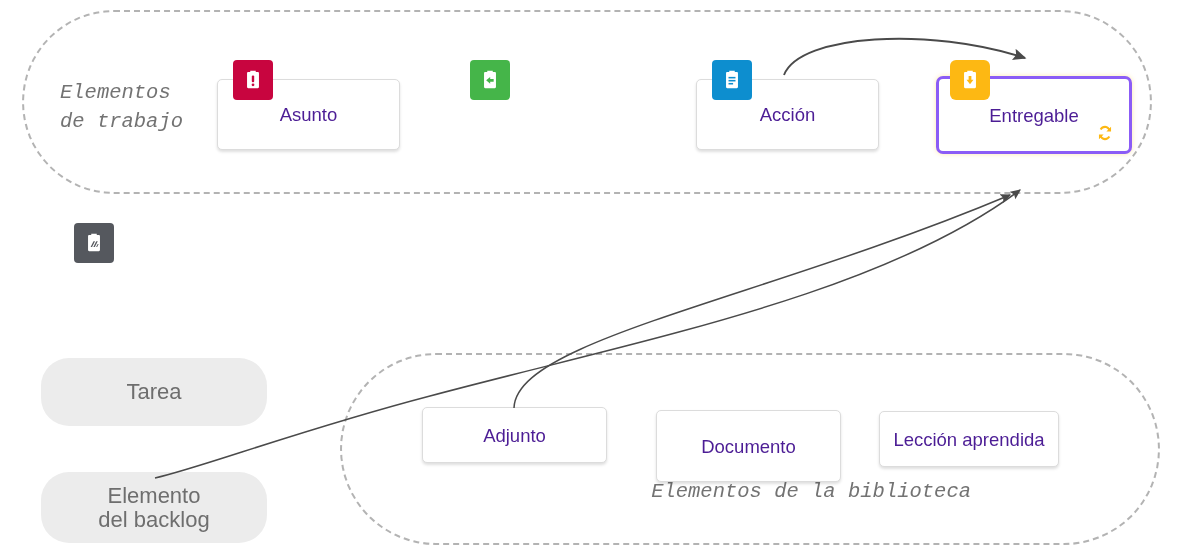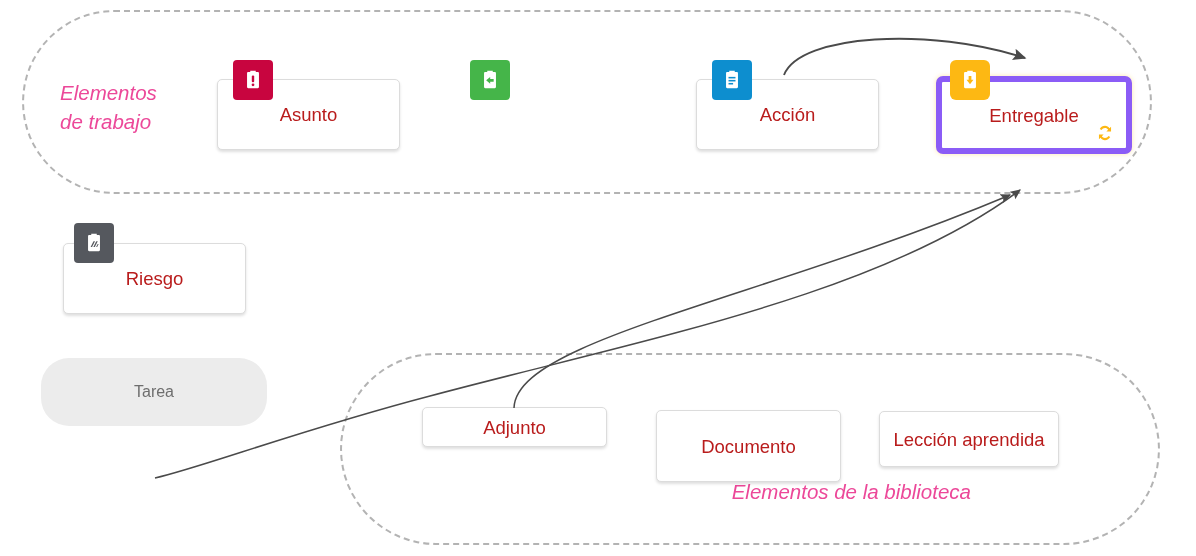--- a/index.html
+++ b/index.html
@@ -37,24 +37,25 @@
     top: 353px;
     width: 820px;
     height: 192px;
     border-radius: 96px;
   }
 
   
   .group-caption {
     position: absolute;
     font-style: italic;
-    color: #ec4899;
+    color: #737373;
     font-size: 20.5px;
     line-height: 29px;
     white-space: pre-line;
+    font-family: Liberation Mono, monospace;
   }
   #work-caption {
     left: 60px;
     top: 78px;
     width: 150px;
   }
   #library-caption {
     left: 631px;
     top: 477px;
     width: 340px;
@@ -68,46 +69,46 @@
     box-sizing: border-box;
     background: #ffffff;
     border: 1px solid #dcdcdc;
     border-radius: 5px;
     box-shadow: 0 2px 3px rgba(0,0,0,0.13);
     display: flex;
     align-items: center;
     justify-content: center;
   }
   .card .card-label {
-    color: #b91c1c;
+    color: #4c1d95;
     font-size: 18.5px;
     text-align: center;
     line-height: 23px;
     white-space: pre-line;
   }
   .card.highlight {
-    border: 6px solid #8b5cf6;
+    border: 3px solid #8b5cf6;
     border-radius: 7px;
     box-shadow: 0 0 5px rgba(253,184,19,0.35);
   }
 
   
   .pill {
     position: absolute;
     box-sizing: border-box;
     background: #ececec;
     border: none;
     border-radius: 28px;
     display: flex;
     align-items: center;
     justify-content: center;
   }
   .pill .card-label {
     color: #6e6e6e;
-    font-size: 16px;
+    font-size: 22px;
     text-align: center;
     line-height: 24px;
     white-space: pre-line;
   }
 
   
   .badge {
     position: absolute;
     width: 40px;
     height: 40px;
@@ -204,40 +205,41 @@
       <path fill="#FDB813" d="M10.5 7.6h3v4h2.3L12 16.6 8.2 11.6h2.3z"></path>
     </svg>
   </div>
   <div class="corner-icon" style="left:1094px; top:122px;">
     <svg width="22" height="22" viewBox="0 0 24 24">
       <path fill="#FDB813" d="M12 4.2c2.1 0 3.9 1.1 4.9 2.7l1.7-1.7v5.1h-5.1l1.9-1.9C14.7 7.3 13.4 6.6 12 6.6c-1.6 0-3 .9-3.8 2.2L6.3 7.6C7.5 5.6 9.6 4.2 12 4.2z"></path>
       <path fill="#FDB813" d="M12 19.8c-2.1 0-3.9-1.1-4.9-2.7l-1.7 1.7v-5.1h5.1l-1.9 1.9c.7 1.1 2 1.8 3.4 1.8 1.6 0 3-.9 3.8-2.2l1.9 1.2c-1.2 2-3.3 3.4-5.7 3.4z"></path>
     </svg>
   </div>
 
-  <div class="card" style="left:63px; top:243px; width:183px; height:71px;">
-    <span class="card-label">Riesgo</span>
-  </div>
   <div class="badge" style="left:74px; top:223px; background:#55585E;">
     <svg width="22" height="22" viewBox="0 0 24 24">
       <path fill="#ffffff" d="M9 2h6v1.2h2.2c.7 0 1.3.6 1.3 1.3v15.2c0 .7-.6 1.3-1.3 1.3H6.8c-.7 0-1.3-.6-1.3-1.3V4.5c0-.7.6-1.3 1.3-1.3H9V2z"></path>
       <g fill="#55585E">
         <path d="M8.3 16.4l3.2-6.2h1.6l-3.2 6.2z"></path>
         <path d="M11.3 16.4l3.2-6.2h1.6l-3.2 6.2z"></path>
         <path d="M14.3 16.4l1.7-3.3h1.1l-1.7 3.3z"></path>
       </g>
     </svg>
   </div>
 
   <div class="pill" style="left:41px; top:358px; width:226px; height:68px;">
     <span class="card-label">Tarea</span>
   </div>
 
-
-  <div class="card" style="left:422px; top:407px; width:185px; height:40px;">
+  <div class="pill" style="left:41px; top:472px; width:226px; height:71px;">
+    <span class="card-label">Elemento
+del backlog</span>
+  </div>
+
+  <div class="card" style="left:422px; top:407px; width:185px; height:56px;">
     <span class="card-label">Adjunto</span>
   </div>
 
   <div class="card" style="left:656px; top:410px; width:185px; height:72px;">
     <span class="card-label">Documento</span>
   </div>
 
   <div class="card" style="left:879px; top:411px; width:180px; height:56px;">
     <span class="card-label">Lección aprendida</span>
   </div>

